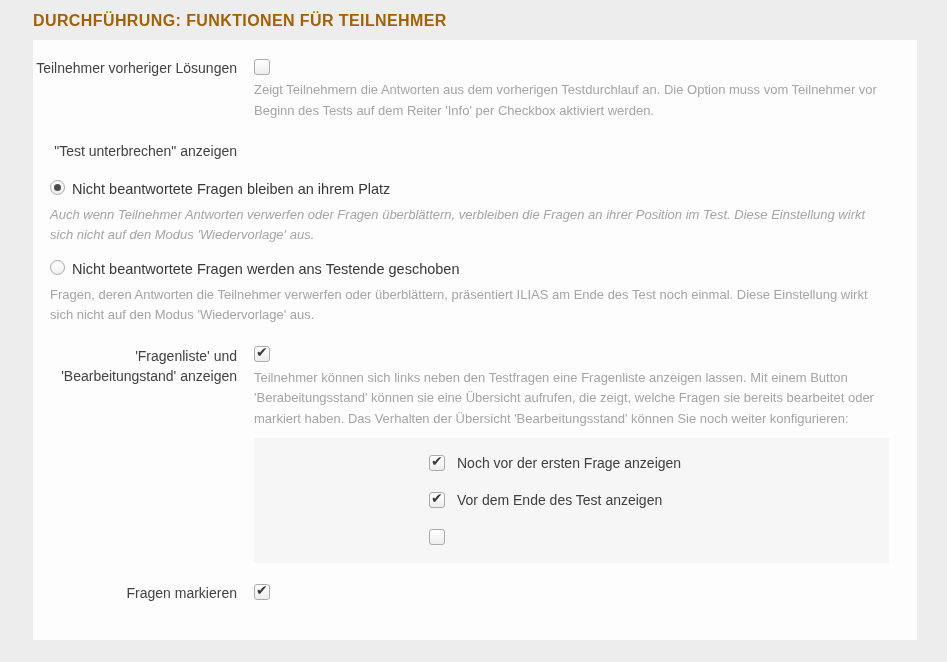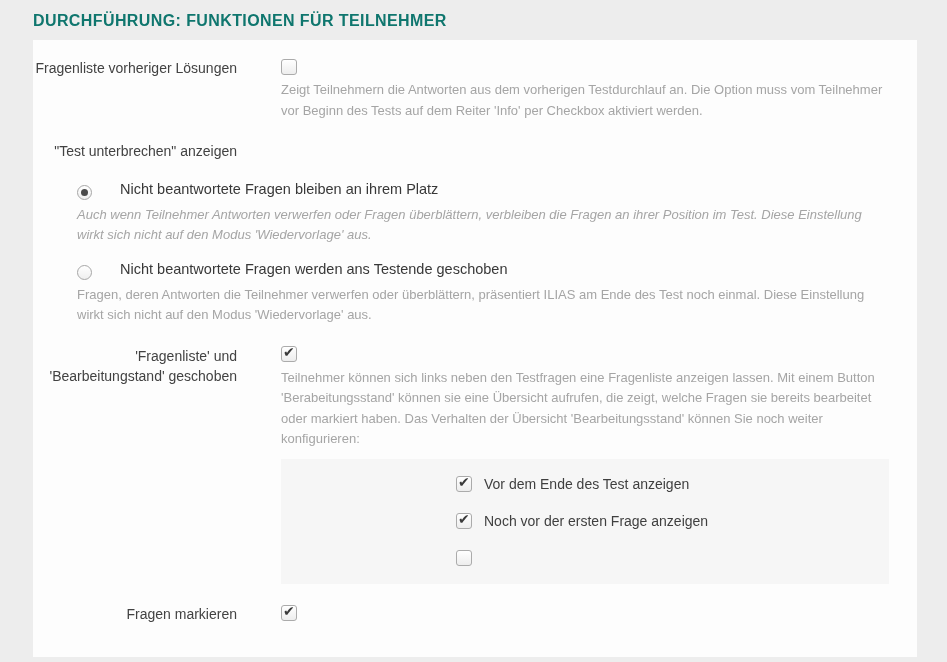--- a/index.html
+++ b/index.html
@@ -7,21 +7,21 @@
   body {
     background: #ededed;
     font-family: "Liberation Sans", "DejaVu Sans", sans-serif;
     overflow: hidden;
   }
   .page { padding: 10px 30px 0 33px; }
   .page-title {
     font-size: 16px;
     font-weight: 600;
     letter-spacing: 0.4px;
-    color: #0f766e;
+    color: #a16207;
     text-transform: uppercase;
     padding: 2px 0 10px 0;
   }
   .panel {
     background: #fdfdfd;
     width: 884px;
     padding: 17px 0 14px 0;
     min-height: 600px;
   }
   .form-row { display: flex; margin-bottom: 19px; }
@@ -29,21 +29,21 @@
     width: 204px;
     flex: 0 0 204px;
     text-align: right;
     font-size: 14px;
     color: #424242;
     line-height: 1.45;
     padding-top: 1px;
   }
   .col-control {
     flex: 1 1 auto;
-    margin-left: 44px;
+    margin-left: 17px;
     padding-right: 28px;
   }
   .desc {
     font-size: 13px;
     color: #a5a5a5;
     line-height: 1.58;
     margin-top: 5px;
   }
   
   .checkbox {
@@ -78,21 +78,21 @@
     flex: 0 0 15px;
   }
   .radio.checked::after {
     content: "";
     position: absolute;
     left: 3px; top: 3px;
     width: 7px; height: 7px;
     border-radius: 50%;
     background: #4a4a4a;
   }
-  .radio-option { display: flex; align-items: flex-end; cursor: pointer; gap: 21px; }
+  .radio-option { display: flex; align-items: flex-start; cursor: pointer; }
   .option-label {
     font-size: 14.5px;
     color: #383838;
     line-height: 1.35;
   }
   .radio-desc { margin-bottom: 14px; font-style: italic; }
   
   .subpanel {
     background: #f6f6f6;
     margin-top: 9px;
@@ -109,21 +109,21 @@
 </style>
 </head>
 <body>
 
 <div class="page">
   <div class="page-title">DURCHFÜHRUNG: FUNKTIONEN FÜR TEILNEHMER</div>
 
   <div class="panel">
 
     <div class="form-row">
-      <div class="col-label">Fragenliste vorheriger Lösungen</div>
+      <div class="col-label">Teilnehmer vorheriger Lösungen</div>
       <div class="col-control">
         <span class="checkbox"></span>
         <p class="desc">Zeigt Teilnehmern die Antworten aus dem vorherigen Testdurchlauf an. Die Option muss vom Teilnehmer vor Beginn des Tests auf dem Reiter 'Info' per Checkbox aktiviert werden.</p>
       </div>
     </div>
 
     <div class="form-row">
       <div class="col-label">"Test unterbrechen" anzeigen</div>
     </div>
 
@@ -136,32 +136,32 @@
         <p class="desc radio-desc">Auch wenn Teilnehmer Antworten verwerfen oder Fragen überblättern, verbleiben die Fragen an ihrer Position im Test. Diese Einstellung wirkt sich nicht auf den Modus 'Wiedervorlage' aus.</p>
         <div class="radio-option">
           <span class="radio"></span>
           <span class="option-label">Nicht beantwortete Fragen werden ans Testende geschoben</span>
         </div>
         <p class="desc">Fragen, deren Antworten die Teilnehmer verwerfen oder überblättern, präsentiert ILIAS am Ende des Test noch einmal. Diese Einstellung wirkt sich nicht auf den Modus 'Wiedervorlage' aus.</p>
       </div>
     </div>
 
     <div class="form-row">
-      <div class="col-label">'Fragenliste' und 'Bearbeitungstand' geschoben</div>
+      <div class="col-label">'Fragenliste' und 'Bearbeitungstand' anzeigen</div>
       <div class="col-control">
         <span class="checkbox checked"></span>
         <p class="desc">Teilnehmer können sich links neben den Testfragen eine Fragenliste anzeigen lassen. Mit einem Button 'Berabeitungsstand' können sie eine Übersicht aufrufen, die zeigt, welche Fragen sie bereits bearbeitet oder markiert haben. Das Verhalten der Übersicht 'Bearbeitungsstand' können Sie noch weiter konfigurieren:</p>
         <div class="subpanel">
           <div class="sub-row">
             <span class="checkbox checked"></span>
-            <span class="sub-label">Vor dem Ende des Test anzeigen</span>
+            <span class="sub-label">Noch vor der ersten Frage anzeigen</span>
           </div>
           <div class="sub-row">
             <span class="checkbox checked"></span>
-            <span class="sub-label">Noch vor der ersten Frage anzeigen</span>
+            <span class="sub-label">Vor dem Ende des Test anzeigen</span>
           </div>
           <div class="sub-row">
             <span class="checkbox"></span>
           </div>
         </div>
       </div>
     </div>
 
     <div class="form-row">
       <div class="col-label">Fragen markieren</div>

